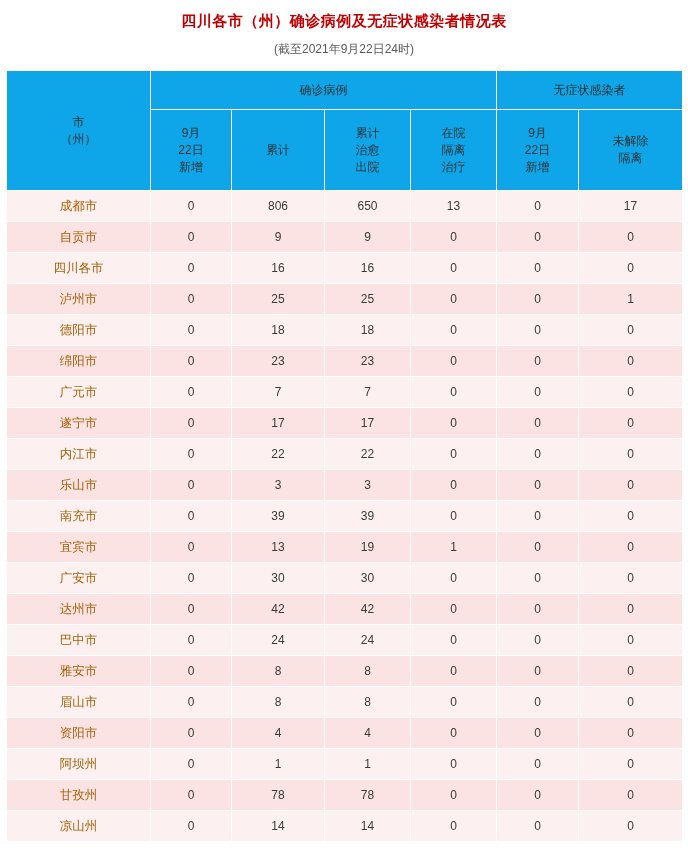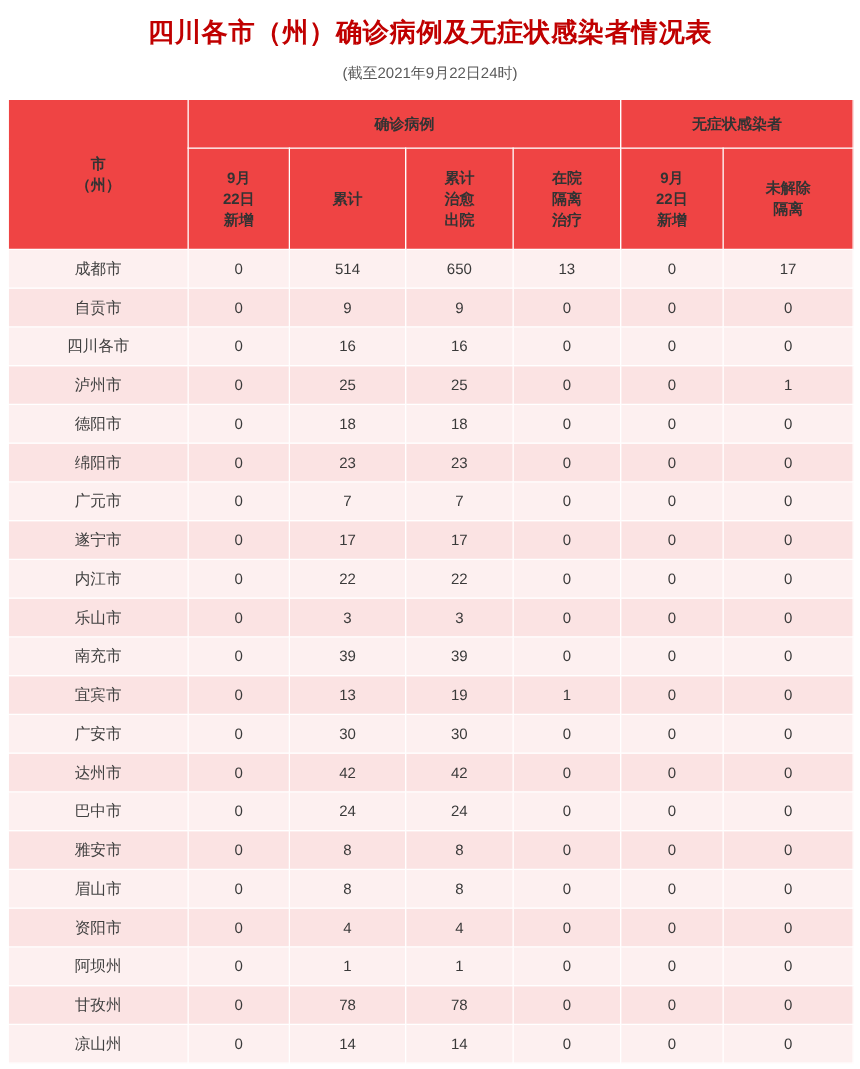--- a/index.html
+++ b/index.html
@@ -13,21 +13,21 @@
     font-family: "Liberation Sans", sans-serif;
     overflow: hidden;
   }
   .page {
     width: 688px;
     box-sizing: border-box;
   }
   .title {
     text-align: center;
     color: #c00000;
-    font-size: 21px;
+    font-size: 15px;
     font-weight: bold;
     padding-top: 12px;
     letter-spacing: 0.5px;
   }
   .subtitle {
     text-align: center;
     color: #595959;
     font-size: 12px;
     padding-top: 10px;
     padding-bottom: 12px;
@@ -39,23 +39,23 @@
     table-layout: fixed;
   }
   table.data th, table.data td {
     border: 1px solid #ffffff;
     text-align: center;
     vertical-align: middle;
     font-size: 12px;
     color: #333333;
   }
   thead th {
-    background: #ef4444;
+    background: #0ea5e9;
     color: #ffffff;
-    font-weight: bold;
+    font-weight: normal;
     font-size: 12.5px;
     line-height: 17px;
     padding: 4px 2px;
   }
   thead th.group {
     height: 30px;
   }
   thead th.sub {
     height: 72px;
   }
@@ -69,21 +69,21 @@
     height: 30px;
     padding: 0;
   }
   tbody tr.odd td {
     background: #fdf0f0;
   }
   tbody tr.even td {
     background: #fbe3e3;
   }
   tbody td.name {
-    color: #404040;
+    color: #a16207;
     font-size: 12.5px;
   }
   tbody td.num {
     font-size: 12px;
     color: #3a3a3a;
   }
   col.c0 { width: 144px; }
   col.c1 { width: 81px; }
   col.c2 { width: 93px; }
   col.c3 { width: 86px; }
@@ -159,21 +159,21 @@
             <span>未解除</span>
             <span>隔离</span>
           </span>
         </th>
       </tr>
     </thead>
     <tbody id="tbody">
         <tr class="odd">
           <td class="name">成都市</td>
           <td class="num">0</td>
-          <td class="num">514</td>
+          <td class="num">806</td>
           <td class="num">650</td>
           <td class="num">13</td>
           <td class="num">0</td>
           <td class="num">17</td>
         </tr>
         <tr class="even">
           <td class="name">自贡市</td>
           <td class="num">0</td>
           <td class="num">9</td>
           <td class="num">9</td>

